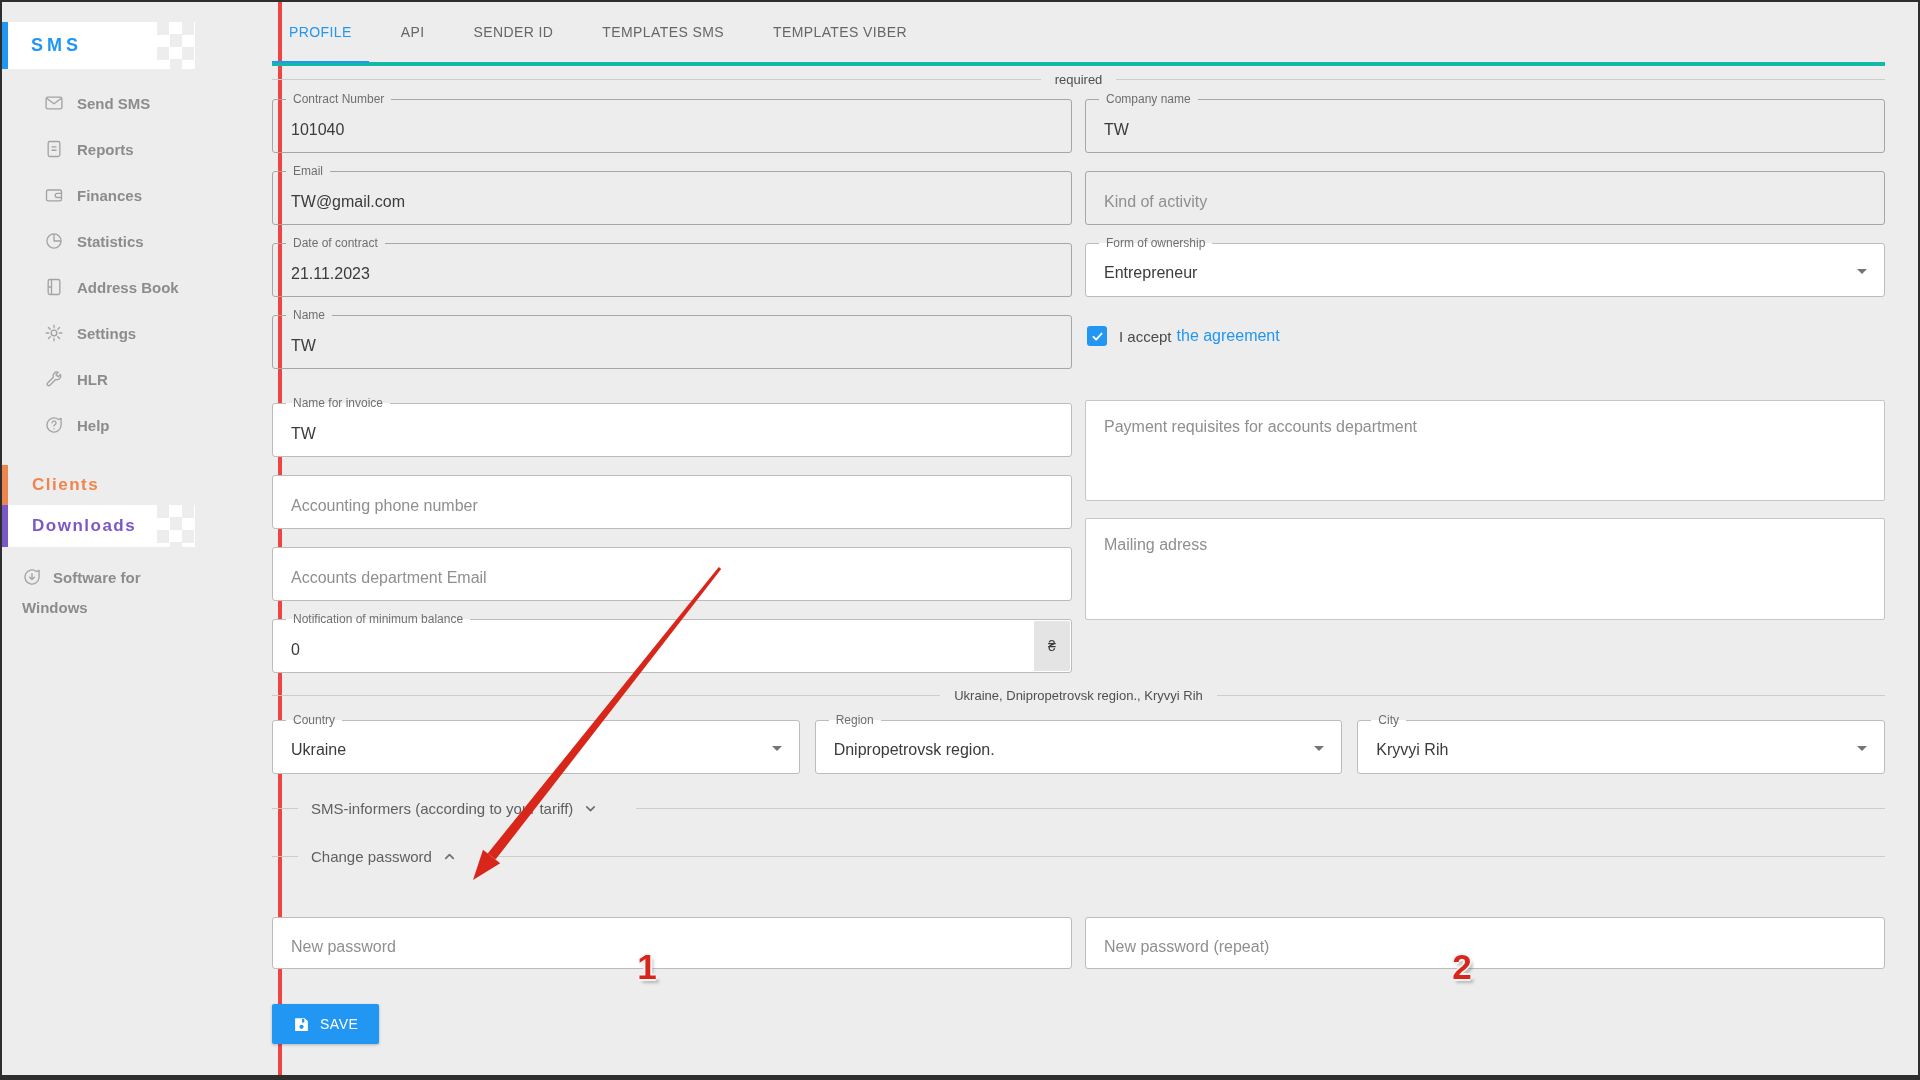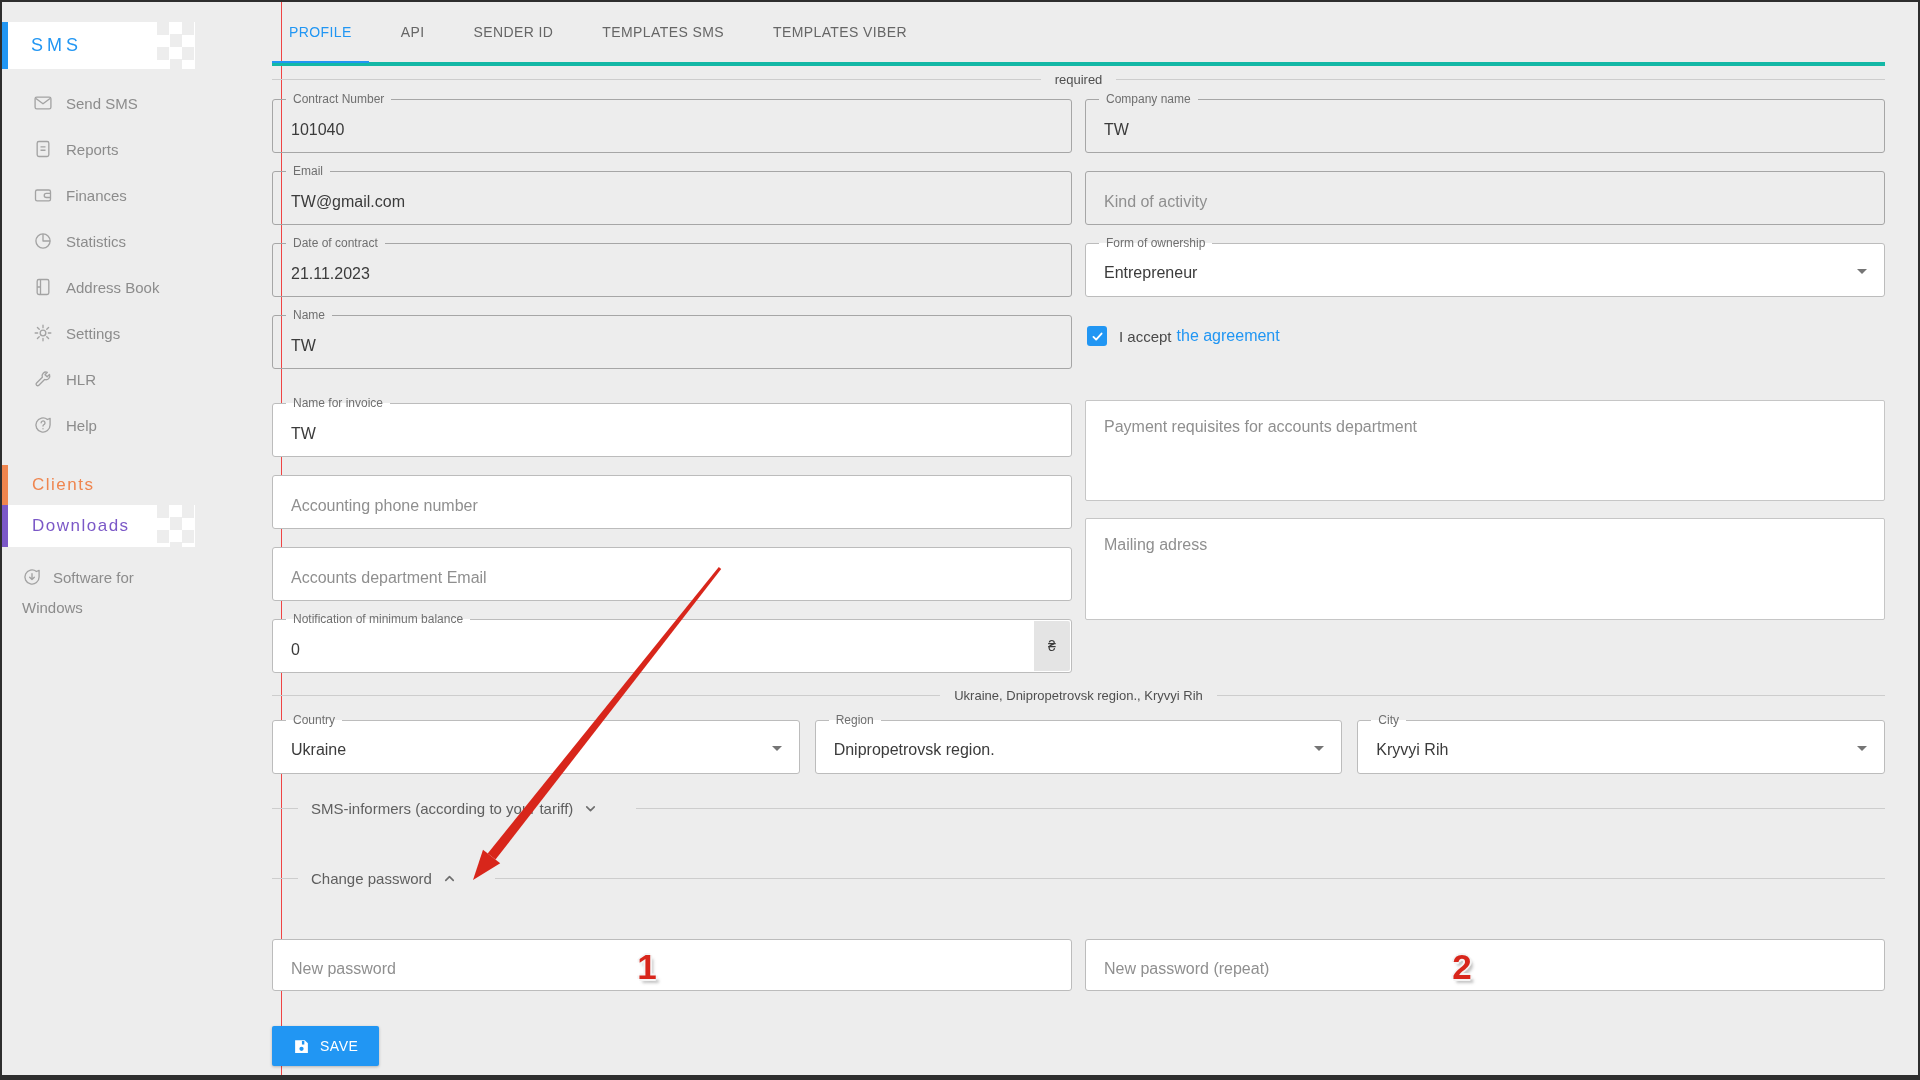--- a/index.html
+++ b/index.html
@@ -3,31 +3,31 @@
 <meta charset="utf-8">
 <style>
   * { box-sizing: border-box; }
   html,body { margin:0; padding:0; background:#cfcfcf; }
   body { font-family:"Liberation Sans","DejaVu Sans",sans-serif; }
   .screen { position:relative; width:1920px; height:1080px; background:#ededed;
             border:2px solid #2e2e2e; border-bottom-width:5px; overflow:hidden; }
 
   
   .sidebar { position:absolute; left:0; top:0; bottom:0; width:280px; background:#ededed;
-             border-right:1px solid #ef4444; }
+             border-right:4px solid #ef4444;font-weight:bold; }
   .brand { position:relative; margin-top:20px; height:47px; cursor:pointer; }
   .brand .hl { position:absolute; left:5px; top:0; bottom:0; width:150px; background:#fff; }
   .hl::after { content:""; position:absolute; left:100%; top:0; bottom:0; width:38px;
     background:conic-gradient(#fff 0 25%, transparent 0 50%, #fff 0 75%, transparent 0);
     background-size:25px 25px; }
   .brand .bar { position:absolute; left:0; top:0; bottom:0; width:6px; background:#2196f3; }
   .brand .brand-label { position:absolute; left:29px; top:0; line-height:47px; color:#2196f3;
     font-size:18px; letter-spacing:4px; }
   .nav { margin-top:11px; }
-  .nav-item { display:flex; align-items:center; height:46px; padding-left:31px; color:#8c8c8c;
+  .nav-item { display:flex; align-items:center; height:46px; padding-left:42px; color:#8c8c8c;
     font-size:15px; cursor:pointer; }
   .nav-item .nicon { display:flex; margin-right:13px; flex:none; }
   .side-section { position:relative; display:flex; align-items:center; padding-left:30px;
     font-size:17px; letter-spacing:1.5px; cursor:pointer; }
   .side-section .bar { position:absolute; left:0; top:0; bottom:0; width:6px; }
   .sec-clients { margin-top:17px; height:40px; color:#ef854e; }
   .sec-clients .bar { background:#ef854e; }
   .sec-downloads { height:42px; color:#7b58c7; }
   .sec-downloads .bar { background:#7b58c7; }
   .sec-downloads .hl { position:absolute; left:5px; top:0; bottom:0; width:150px; background:#fff; }
@@ -82,21 +82,21 @@
   .area textarea::placeholder { color:#8f8f8f; opacity:1; }
 
   .suffix { position:absolute; right:1px; top:1px; bottom:1px; width:36px; background:#e4e4e4;
     display:flex; align-items:center; justify-content:center; font-size:14px; color:#3b3b3b;
     border-radius:0 2px 2px 0; }
   .legend-row.loc { margin-top:15px; }
   .loc-grid { display:grid; grid-template-columns:1fr 1fr 1fr; column-gap:15px; margin-top:17px; }
 
   .collapse-row { display:flex; align-items:center; height:16px; }
   .collapse-row.sms { margin-top:26px; }
-  .collapse-row.cp { margin-top:54px; }
+  .collapse-row.cp { margin-top:32px; }
   .cline-s { width:26px; height:1px; background:#cdcdcd; }
   .clabel { margin:0 10px 0 13px; font-size:15px; color:#5f5f5f; white-space:nowrap; }
   .cbtn { display:flex; align-items:center; cursor:pointer; }
   .cline-f { flex:1; height:1px; background:#cdcdcd; margin-left:38px; }
 
   .pw-grid { display:grid; grid-template-columns:1fr 1fr; column-gap:13px; margin-top:53px; }
   .pw { height:52px; }
 
   .save-btn { margin-top:35px; display:inline-flex; align-items:center; gap:10px; background:#2196f3;
     color:#fff; border:none; padding:0 21px; height:40px; font-size:14px; letter-spacing:0.5px;

